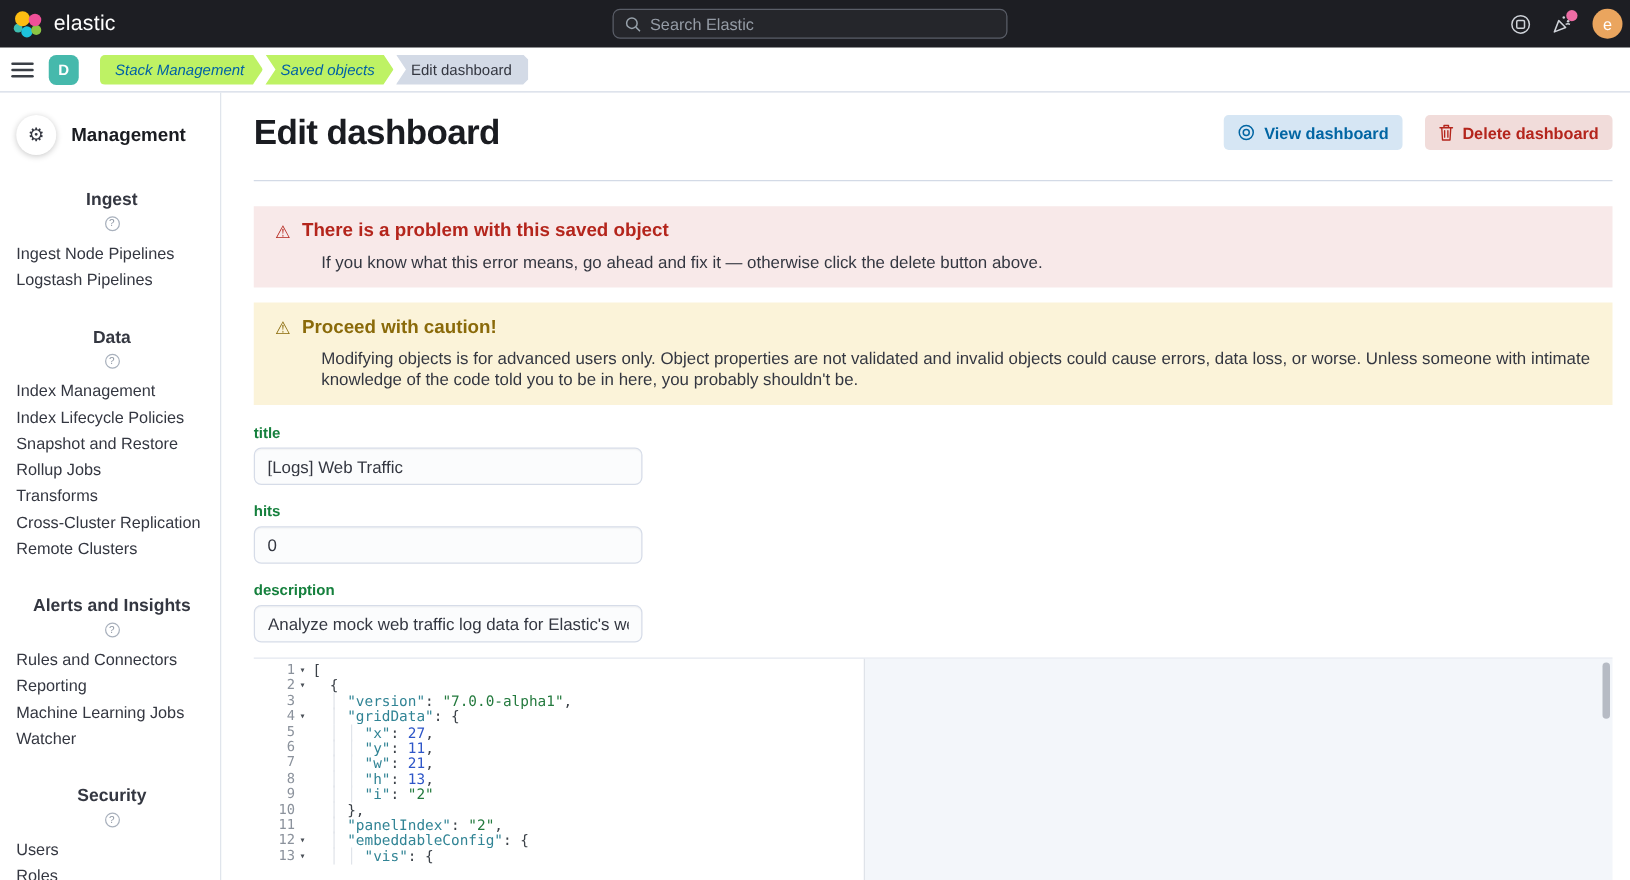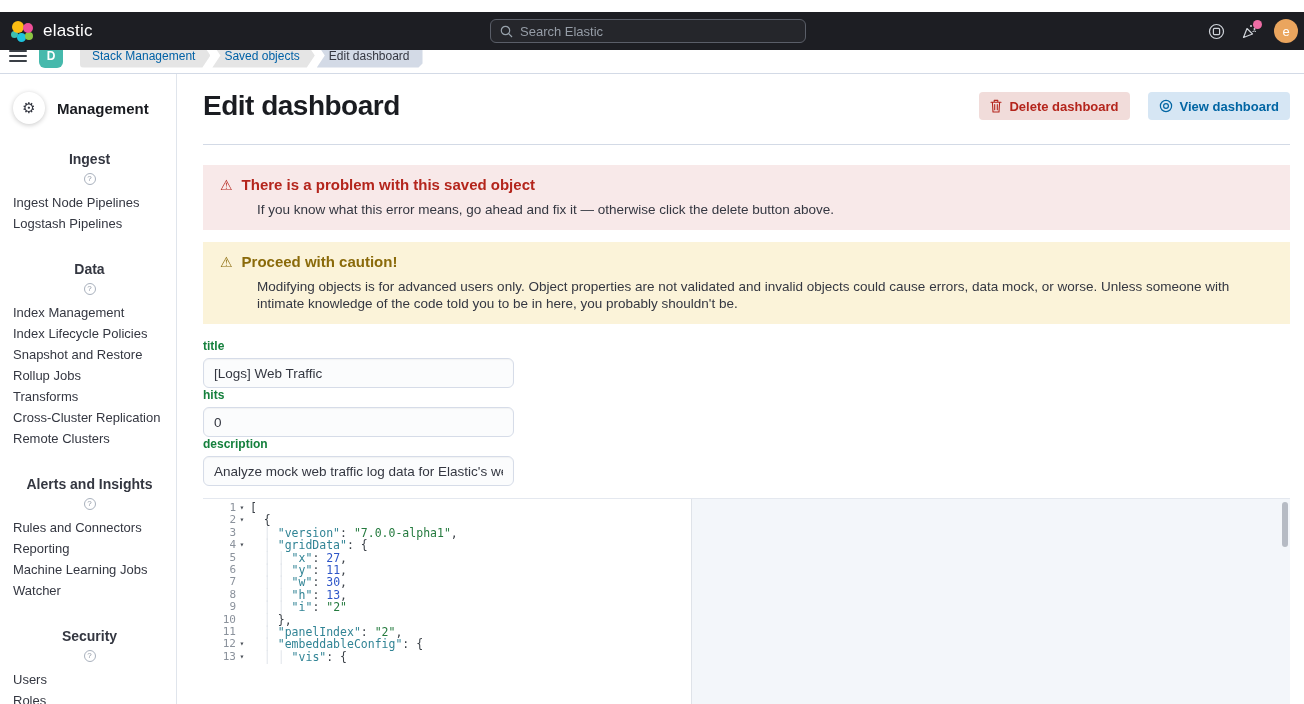--- a/index.html
+++ b/index.html
@@ -1,20 +1,20 @@
 <!DOCTYPE html>
 <html><head>
 <meta charset="utf-8">
 <style>
   * { margin:0; padding:0; box-sizing:border-box; }
   html,body { width:1304px; height:704px; overflow:hidden; background:#fff;
     font-family:"Liberation Sans","DejaVu Sans",sans-serif; color:#343741; }
 
   
-  .topbar { position:absolute; top:12px; left:0; width:1304px; height:38px; background:#1d1e23;
+  .topbar { position:absolute; top:0; left:0; width:1304px; height:38px; background:#1d1e23;
     display:flex; align-items:center; z-index:10; }
   .logo { display:flex; align-items:center; gap:9px; padding-left:11px; cursor:pointer; }
   .logo-mark { width:23px; height:23px; position:relative; }
   .logo-mark i { position:absolute; border-radius:50%; }
   .lm-yellow { width:12px; height:12px; left:1px; top:1px; background:#fdbd12; }
   .lm-pink   { width:10px; height:10px; left:12px; top:3px; background:#ef5098; }
   .lm-teal   { width:7px;  height:7px;  left:0px; top:11px; background:#3ebeb0; }
   .lm-cyan   { width:9px;  height:9px;  left:6px; top:13px; background:#1dc3dc; }
   .lm-green  { width:8px;  height:8px;  left:14px; top:12px; background:#8cc543; }
   .logo-text { color:#fff; font-size:17px; font-weight:500; letter-spacing:.2px; }
@@ -36,21 +36,21 @@
   
   .crumbbar { position:absolute; top:38px; left:0; width:1304px; height:36px; background:#fff;
     border-bottom:1px solid #d3dae6; display:flex; align-items:center; z-index:9; }
   .hamburger { margin-left:9px; width:18px; display:flex; flex-direction:column; gap:3px; cursor:pointer; padding:4px 0; }
   .hamburger i { display:block; height:2px; background:#3a3f46; border-radius:1px; }
   .space-avatar { margin-left:12px; width:24px; height:24px; border-radius:6px; background:#46b9ac;
     color:#fff; font-size:12px; font-weight:700; display:flex; align-items:center; justify-content:center; cursor:pointer; }
   .crumbs { margin-left:17px; display:flex; align-items:center; }
   .crumb { height:24px; display:flex; align-items:center; font-size:12px; font-weight:500;
     padding:0 15px 0 12px; white-space:nowrap; }
-  .crumb.link { background:#e5e5e5; color:#0061a6; cursor:pointer; }
+  .crumb.link { background:#bef264; color:#0061a6; cursor:pointer;font-style:italic; }
   .crumb.first { border-radius:4px 0 0 4px;
     clip-path:polygon(0 0, calc(100% - 8px) 0, 100% 50%, calc(100% - 8px) 100%, 0 100%); }
   .crumb.mid { margin-left:2px;
     clip-path:polygon(0 0, calc(100% - 8px) 0, 100% 50%, calc(100% - 8px) 100%, 0 100%, 8px 50%); }
   .crumb.last { margin-left:2px; background:#d3dae6; color:#343741; padding-right:13px;
     clip-path:polygon(0 0, calc(100% - 4px) 0, 100% 4px, 100% calc(100% - 4px), calc(100% - 4px) 100%, 0 100%, 8px 50%); }
 
   
   .sidebar { position:absolute; top:74px; left:0; width:177px; bottom:0; background:#fff;
     border-right:1px solid #e0e5ec; padding:14px 10px 0 13px; }
@@ -78,21 +78,21 @@
   .btn.primary { background:#d6e6f4; color:#0165a3; }
   .divider { border-bottom:1px solid #d3dae6; margin-top:22px; }
   .callout { padding:11px 17px 12px 17px; margin-top:20px; }
   .callout.error { background:#f8e9e9; }
   .callout.warning { background:#fbf3d9; margin-top:12px; }
   .co-title { display:flex; align-items:center; gap:9px; font-size:15px; font-weight:600; line-height:18px; }
   .error .co-title { color:#b4251c; }
   .warning .co-title { color:#8a6a0a; }
   .co-icon { font-size:14px; }
   .co-body { font-size:13.5px; color:#343741; margin-top:7px; line-height:17px;margin-left:37px; }
-  .field { }
+  .field { margin-top:14px; }
   .field.first { margin-top:15px; }
   .field-label { font-size:12px; font-weight:700; color:#15803d; margin-bottom:5px; }
   .text-input { width:311px; height:30px; border:1px solid #d6dce8; border-radius:6px;
     background:#fbfcfd; padding:0 10px; font-size:13.5px; color:#343741; font-family:inherit;
     outline:none; box-shadow:inset 0 1px 1px rgba(0,0,0,.04); }
   .editor-field { margin-top:12px; }
 
   
   .editor { position:relative; margin-top:1px; height:340px; background:#fff;
     border-top:1px solid #e4e8ef; font-family:"DejaVu Sans Mono",monospace;
@@ -217,51 +217,51 @@
     <div class="nav-item">Roles</div>
     <div class="nav-item">API keys</div>
     <div class="nav-item">Role Mappings</div>
   </div>
 </div>
 
 <div class="main">
   <div class="page-header">
     <h1 class="page-title">Edit dashboard</h1>
     <div class="header-buttons">
-      <button class="btn danger">
-        <svg width="12" height="14" viewBox="0 0 12 14">
-          <path d="M1 3.2 H11 M4.2 3.2 V1.4 H7.8 V3.2 M2.4 3.2 L3 13 H9 L9.6 3.2 M4.7 5.5 V10.7 M7.3 5.5 V10.7" fill="none" stroke="currentColor" stroke-width="1.1" stroke-linecap="round" stroke-linejoin="round"></path>
-        </svg>
-        <span>Delete dashboard</span>
-      </button>
       <button class="btn primary">
         <svg width="14" height="14" viewBox="0 0 14 14">
           <circle cx="7" cy="7" r="5.6" fill="none" stroke="currentColor" stroke-width="1.2"></circle>
           <circle cx="7" cy="7" r="2.4" fill="none" stroke="currentColor" stroke-width="1.2"></circle>
         </svg>
         <span>View dashboard</span>
       </button>
+      <button class="btn danger">
+        <svg width="12" height="14" viewBox="0 0 12 14">
+          <path d="M1 3.2 H11 M4.2 3.2 V1.4 H7.8 V3.2 M2.4 3.2 L3 13 H9 L9.6 3.2 M4.7 5.5 V10.7 M7.3 5.5 V10.7" fill="none" stroke="currentColor" stroke-width="1.1" stroke-linecap="round" stroke-linejoin="round"></path>
+        </svg>
+        <span>Delete dashboard</span>
+      </button>
     </div>
   </div>
   <div class="divider"></div>
 
   <div class="callout error">
     <div class="co-title">
       <span class="co-icon">⚠</span>
       <span>There is a problem with this saved object</span>
     </div>
     <div class="co-body">If you know what this error means, go ahead and fix it — otherwise click the delete button above.</div>
   </div>
 
   <div class="callout warning">
     <div class="co-title">
       <span class="co-icon">⚠</span>
       <span>Proceed with caution!</span>
     </div>
-    <div class="co-body">Modifying objects is for advanced users only. Object properties are not validated and invalid objects could cause errors, data mock, or worse. Unless someone with intimate knowledge of the code told you to be in here, you probably shouldn't be.</div>
+    <div class="co-body">Modifying objects is for advanced users only. Object properties are not validated and invalid objects could cause errors, data loss, or worse. Unless someone with intimate knowledge of the code told you to be in here, you probably shouldn't be.</div>
   </div>
 
   <div class="field first">
     <div class="field-label">title</div>
     <input class="text-input" value="[Logs] Web Traffic" style="">
   </div>
   <div class="field">
     <div class="field-label">hits</div>
     <input class="text-input" value="0" style="">
   </div>
@@ -328,21 +328,21 @@
             <span class="fold">▾</span>
           </div>
         </div>
       <div class="ed-code">
           <div class="cl"><span class="tk-p">[</span></div>
           <div class="cl"><span class="tk-p">  {</span></div>
           <div class="cl"><span class="tk-p">  </span><span class="tk-g">│</span><span class="tk-p"> </span><span class="tk-k">"version"</span><span class="tk-p">: </span><span class="tk-str">"7.0.0-alpha1"</span><span class="tk-p">,</span></div>
           <div class="cl"><span class="tk-p">  </span><span class="tk-g">│</span><span class="tk-p"> </span><span class="tk-k">"gridData"</span><span class="tk-p">: {</span></div>
           <div class="cl"><span class="tk-p">  </span><span class="tk-g">│</span><span class="tk-p"> </span><span class="tk-g">│</span><span class="tk-p"> </span><span class="tk-k">"x"</span><span class="tk-p">: </span><span class="tk-num">27</span><span class="tk-p">,</span></div>
           <div class="cl"><span class="tk-p">  </span><span class="tk-g">│</span><span class="tk-p"> </span><span class="tk-g">│</span><span class="tk-p"> </span><span class="tk-k">"y"</span><span class="tk-p">: </span><span class="tk-num">11</span><span class="tk-p">,</span></div>
-          <div class="cl"><span class="tk-p">  </span><span class="tk-g">│</span><span class="tk-p"> </span><span class="tk-g">│</span><span class="tk-p"> </span><span class="tk-k">"w"</span><span class="tk-p">: </span><span class="tk-num">30</span><span class="tk-p">,</span></div>
+          <div class="cl"><span class="tk-p">  </span><span class="tk-g">│</span><span class="tk-p"> </span><span class="tk-g">│</span><span class="tk-p"> </span><span class="tk-k">"w"</span><span class="tk-p">: </span><span class="tk-num">21</span><span class="tk-p">,</span></div>
           <div class="cl"><span class="tk-p">  </span><span class="tk-g">│</span><span class="tk-p"> </span><span class="tk-g">│</span><span class="tk-p"> </span><span class="tk-k">"h"</span><span class="tk-p">: </span><span class="tk-num">13</span><span class="tk-p">,</span></div>
           <div class="cl"><span class="tk-p">  </span><span class="tk-g">│</span><span class="tk-p"> </span><span class="tk-g">│</span><span class="tk-p"> </span><span class="tk-k">"i"</span><span class="tk-p">: </span><span class="tk-str">"2"</span></div>
           <div class="cl"><span class="tk-p">  </span><span class="tk-g">│</span><span class="tk-p"> },</span></div>
           <div class="cl"><span class="tk-p">  </span><span class="tk-g">│</span><span class="tk-p"> </span><span class="tk-k">"panelIndex"</span><span class="tk-p">: </span><span class="tk-str">"2"</span><span class="tk-p">,</span></div>
           <div class="cl"><span class="tk-p">  </span><span class="tk-g">│</span><span class="tk-p"> </span><span class="tk-k">"embeddableConfig"</span><span class="tk-p">: {</span></div>
           <div class="cl"><span class="tk-p">  </span><span class="tk-g">│</span><span class="tk-p"> </span><span class="tk-g">│</span><span class="tk-p"> </span><span class="tk-k">"vis"</span><span class="tk-p">: {</span></div>
         </div>
       <div class="ed-scrollbar"></div>
     </div>
   </div>

